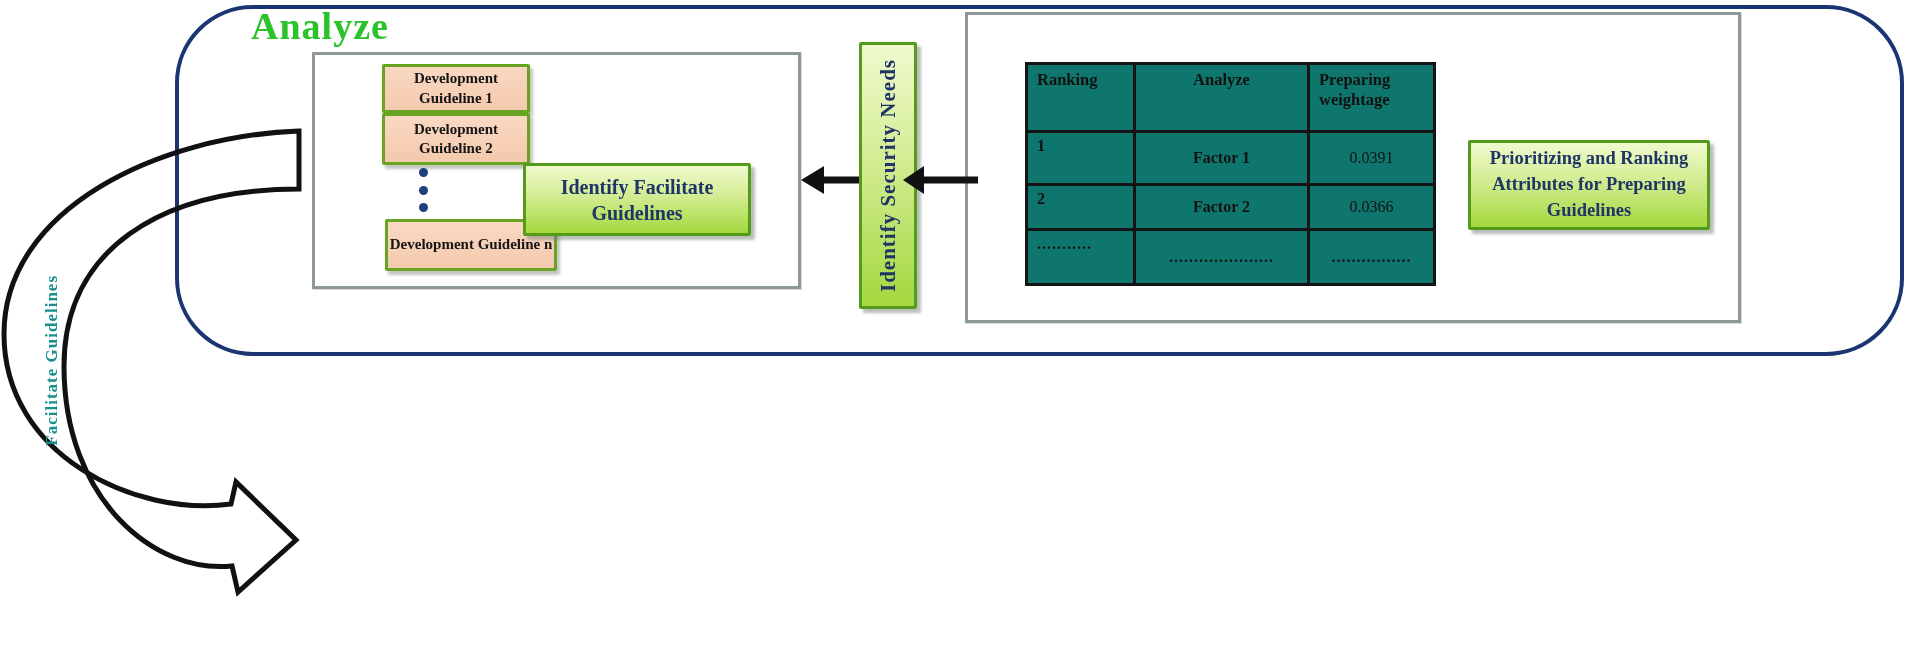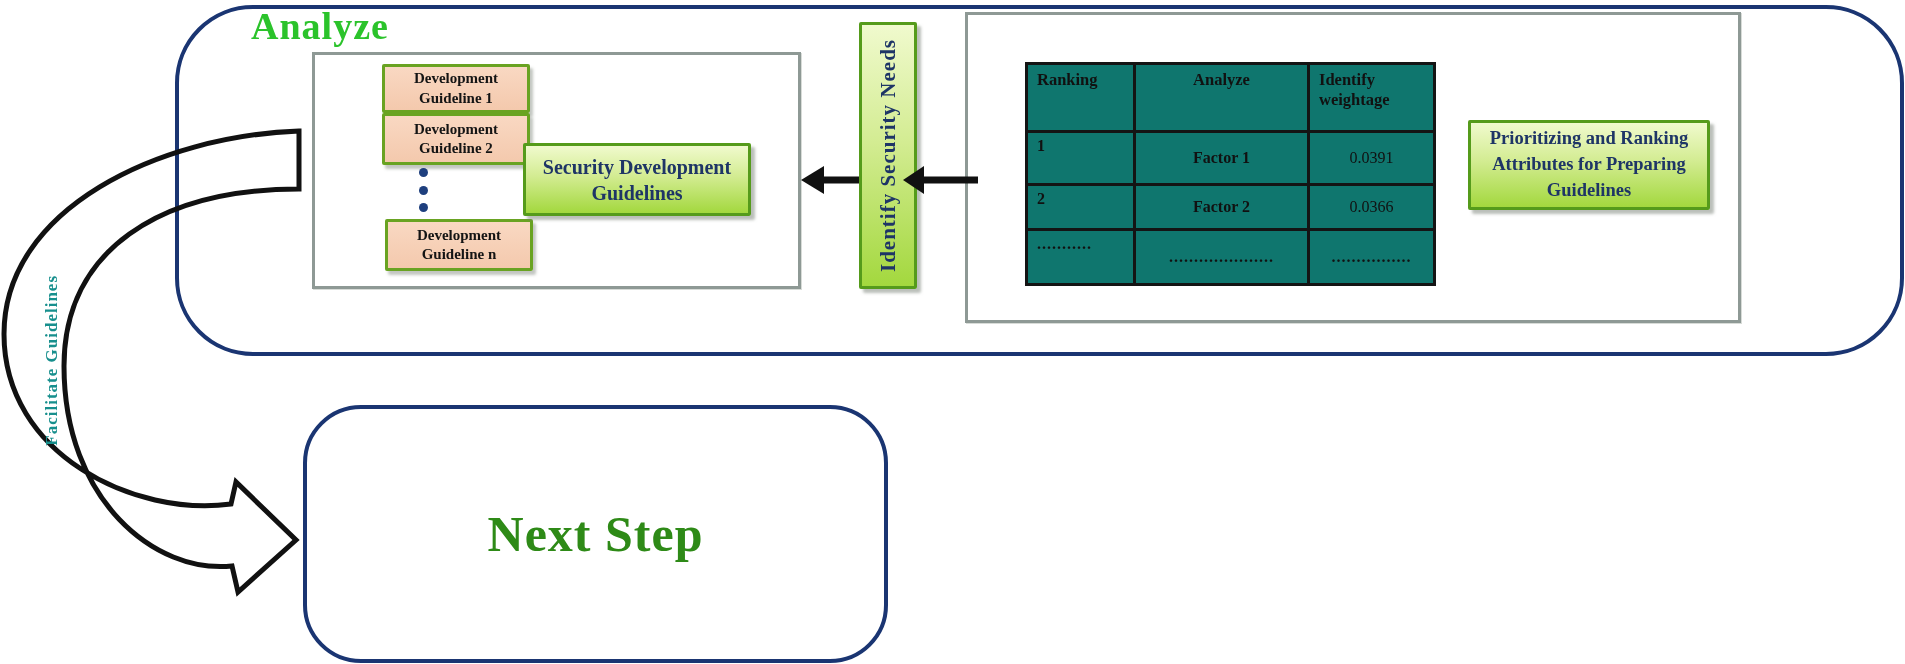--- a/index.html
+++ b/index.html
@@ -24,40 +24,40 @@
   .gray-box{border:3px solid #8e9995;background:transparent;box-shadow:1px 1px 0 #d8dcd8;}
   .gray-left{left:312px;top:52px;width:483px;height:231px;}
   .gray-right{left:965px;top:12px;width:770px;height:305px;}
 
   
   .green-box{
     background:linear-gradient(to bottom,#f0facd 0%,#d3ec92 45%,#a3d83e 100%);
     border:3px solid #559b1b;border-radius:2px;
     box-shadow:4px 4px 3px rgba(120,128,118,0.5);
     color:#1e3566;font-weight:bold;text-align:center;
-    display:flex;align-items:center;justify-content:center;
+    display:flex;align-items:center;justify-content:center;margin-top:20px;
   }
   .identify-dev{left:523px;top:143px;width:222px;height:67px;font-size:20px;line-height:1.3;}
   .prioritizing{left:1468px;top:120px;width:242px;height:90px;font-size:18.5px;line-height:1.4;padding:0 4px;box-sizing:border-box;}
 
   
   .security-bar{left:859px;top:22px;width:52px;height:261px;font-size:21px;}
   .vtext{writing-mode:vertical-rl;transform:rotate(180deg);letter-spacing:1px;}
 
   
   .salmon-box{
     background:linear-gradient(to bottom,#f9d8c2 0%,#f4c9ad 100%);
     border:3px solid #69a322;border-radius:2px;
     box-shadow:3px 4px 3px rgba(120,128,118,0.45);
     color:#141414;font-weight:bold;font-size:15px;line-height:1.3;text-align:center;
     display:flex;align-items:center;justify-content:center;box-sizing:border-box;margin-left:35px;
   }
   .sb1{left:347px;top:64px;width:148px;height:49px;}
   .sb2{left:347px;top:113px;width:148px;height:52px;}
-  .sbn{left:350px;top:219px;width:148px;height:52px;}
+  .sbn{left:350px;top:219px;width:172px;height:52px;}
   .dot{width:9px;height:9px;border-radius:50%;background:#1e3f7e;position:absolute;left:419px;}
   .d1{top:168px}.d2{top:186px}.d3{top:203px}
 
   
   .factor-table{
     left:1025px;top:62px;border-collapse:collapse;table-layout:fixed;background:#0f766e;
   }
   .factor-table td,.factor-table th{
     border:3px solid #141414;font-family:"Liberation Serif","DejaVu Serif",serif;
     color:#111;overflow:hidden;
@@ -123,33 +123,33 @@
     <span>Development Guideline 2</span>
   </div>
   <div class="abs dot d1 z2"></div>
   <div class="abs dot d2 z2"></div>
   <div class="abs dot d3 z2"></div>
   <div class="abs salmon-box sbn z2">
     <span>Development Guideline n</span>
   </div>
 
   <div class="abs green-box identify-dev z2">
-    <span>Security Development Guidelines</span>
+    <span>Identify Facilitate Guidelines</span>
   </div>
 
   <div class="abs green-box security-bar z2">
     <span class="vtext">Identify Security Needs</span>
   </div>
 
   <table class="abs factor-table z2">
     <tbody>
         <tr class="r-head">
       <th class="c-rank">Ranking</th>
       <th class="c-factor">Analyze</th>
-      <th class="c-weight">Identify weightage</th>
+      <th class="c-weight">Preparing weightage</th>
     </tr>
     <tr class="r-1">
       <td class="c-rank">1</td>
       <td class="c-factor">Factor 1</td>
       <td class="c-weight">0.0391</td>
     </tr>
     <tr class="r-2">
       <td class="c-rank">2</td>
       <td class="c-factor">Factor 2</td>
       <td class="c-weight">0.0366</td>
@@ -159,23 +159,20 @@
       <td class="c-factor">.....................</td>
       <td class="c-weight">................</td>
     </tr>
   </tbody>
     </table>
 
   <div class="abs green-box prioritizing z2">
     <span>Prioritizing and Ranking Attributes for Preparing Guidelines</span>
   </div>
 
-  <div class="abs next-step z2">
-    <span class="next-step-label">Next Step</span>
-  </div>
 
   <svg class="layer z3" viewBox="0 0 1905 664">
     <path d="M 299 131
          C 160 136, 4 208, 4 334
          C 4 455, 135 517, 231 504
          L 236 482
          L 296 540
          L 238 592
          L 232 566
          C 155 574, 64 500, 64 366

